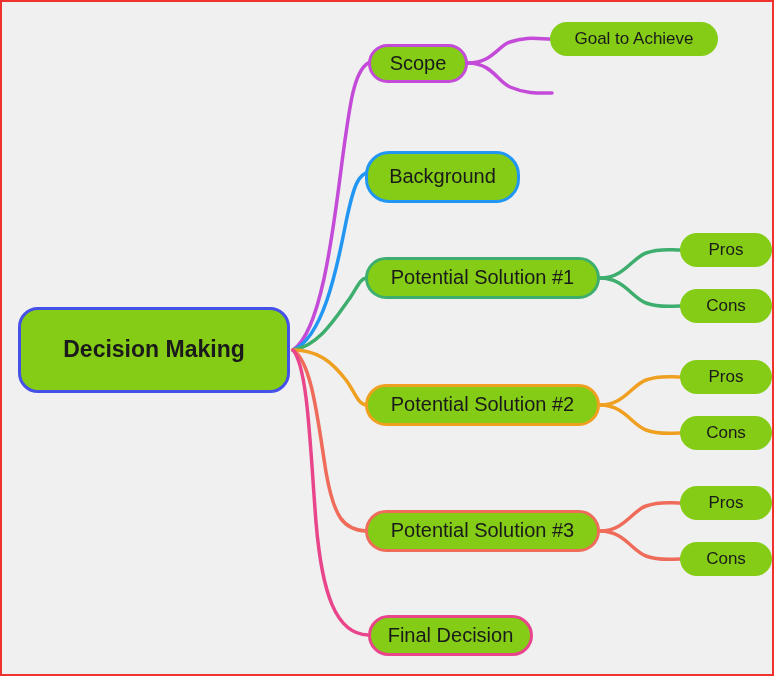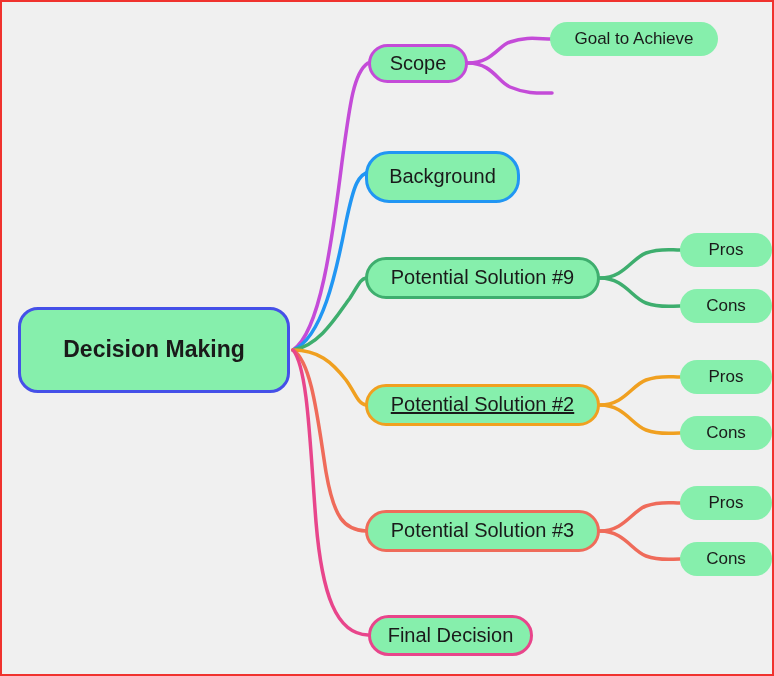--- a/index.html
+++ b/index.html
@@ -24,21 +24,21 @@
     width: 774px;
     height: 676px;
     pointer-events: none;
   }
   .node {
     position: absolute;
     box-sizing: border-box;
     display: flex;
     align-items: center;
     justify-content: center;
-    background: #86efac;
+    background: #84cc16;
     color: #1a1a1a;
     white-space: nowrap;
     text-align: left;
     line-height: 1.18;
   }
   .node.root {
     border: 3px solid #4550e8;
     border-radius: 20px;
     font-size: 23px;
     font-weight: bold;
@@ -94,30 +94,30 @@
   </div>
   <div class="node leaf" style="left:548px; top:20px; width:168px; height:34px;">
     <span>Goal to Achieve</span>
   </div>
 
   <div class="node branch" style="left:363px; top:149px; width:155px; height:52px; border-color:#2196f3;">
     <span>Background</span>
   </div>
 
   <div class="node branch" style="left:363px; top:255px; width:235px; height:42px; border-color:#3eae6e;">
-    <span>Potential Solution #9</span>
+    <span>Potential Solution #1</span>
   </div>
   <div class="node leaf" style="left:678px; top:231px; width:92px; height:34px;">
     <span>Pros</span>
   </div>
   <div class="node leaf" style="left:678px; top:287px; width:92px; height:34px;">
     <span>Cons</span>
   </div>
 
-  <div class="node branch" style="left:363px; top:382px; width:235px; height:42px; border-color:#f0a020;text-decoration:underline;">
+  <div class="node branch" style="left:363px; top:382px; width:235px; height:42px; border-color:#f0a020;">
     <span>Potential Solution #2</span>
   </div>
   <div class="node leaf" style="left:678px; top:358px; width:92px; height:34px;">
     <span>Pros</span>
   </div>
   <div class="node leaf" style="left:678px; top:414px; width:92px; height:34px;">
     <span>Cons</span>
   </div>
 
   <div class="node branch" style="left:363px; top:508px; width:235px; height:42px; border-color:#ef6b5a;">

